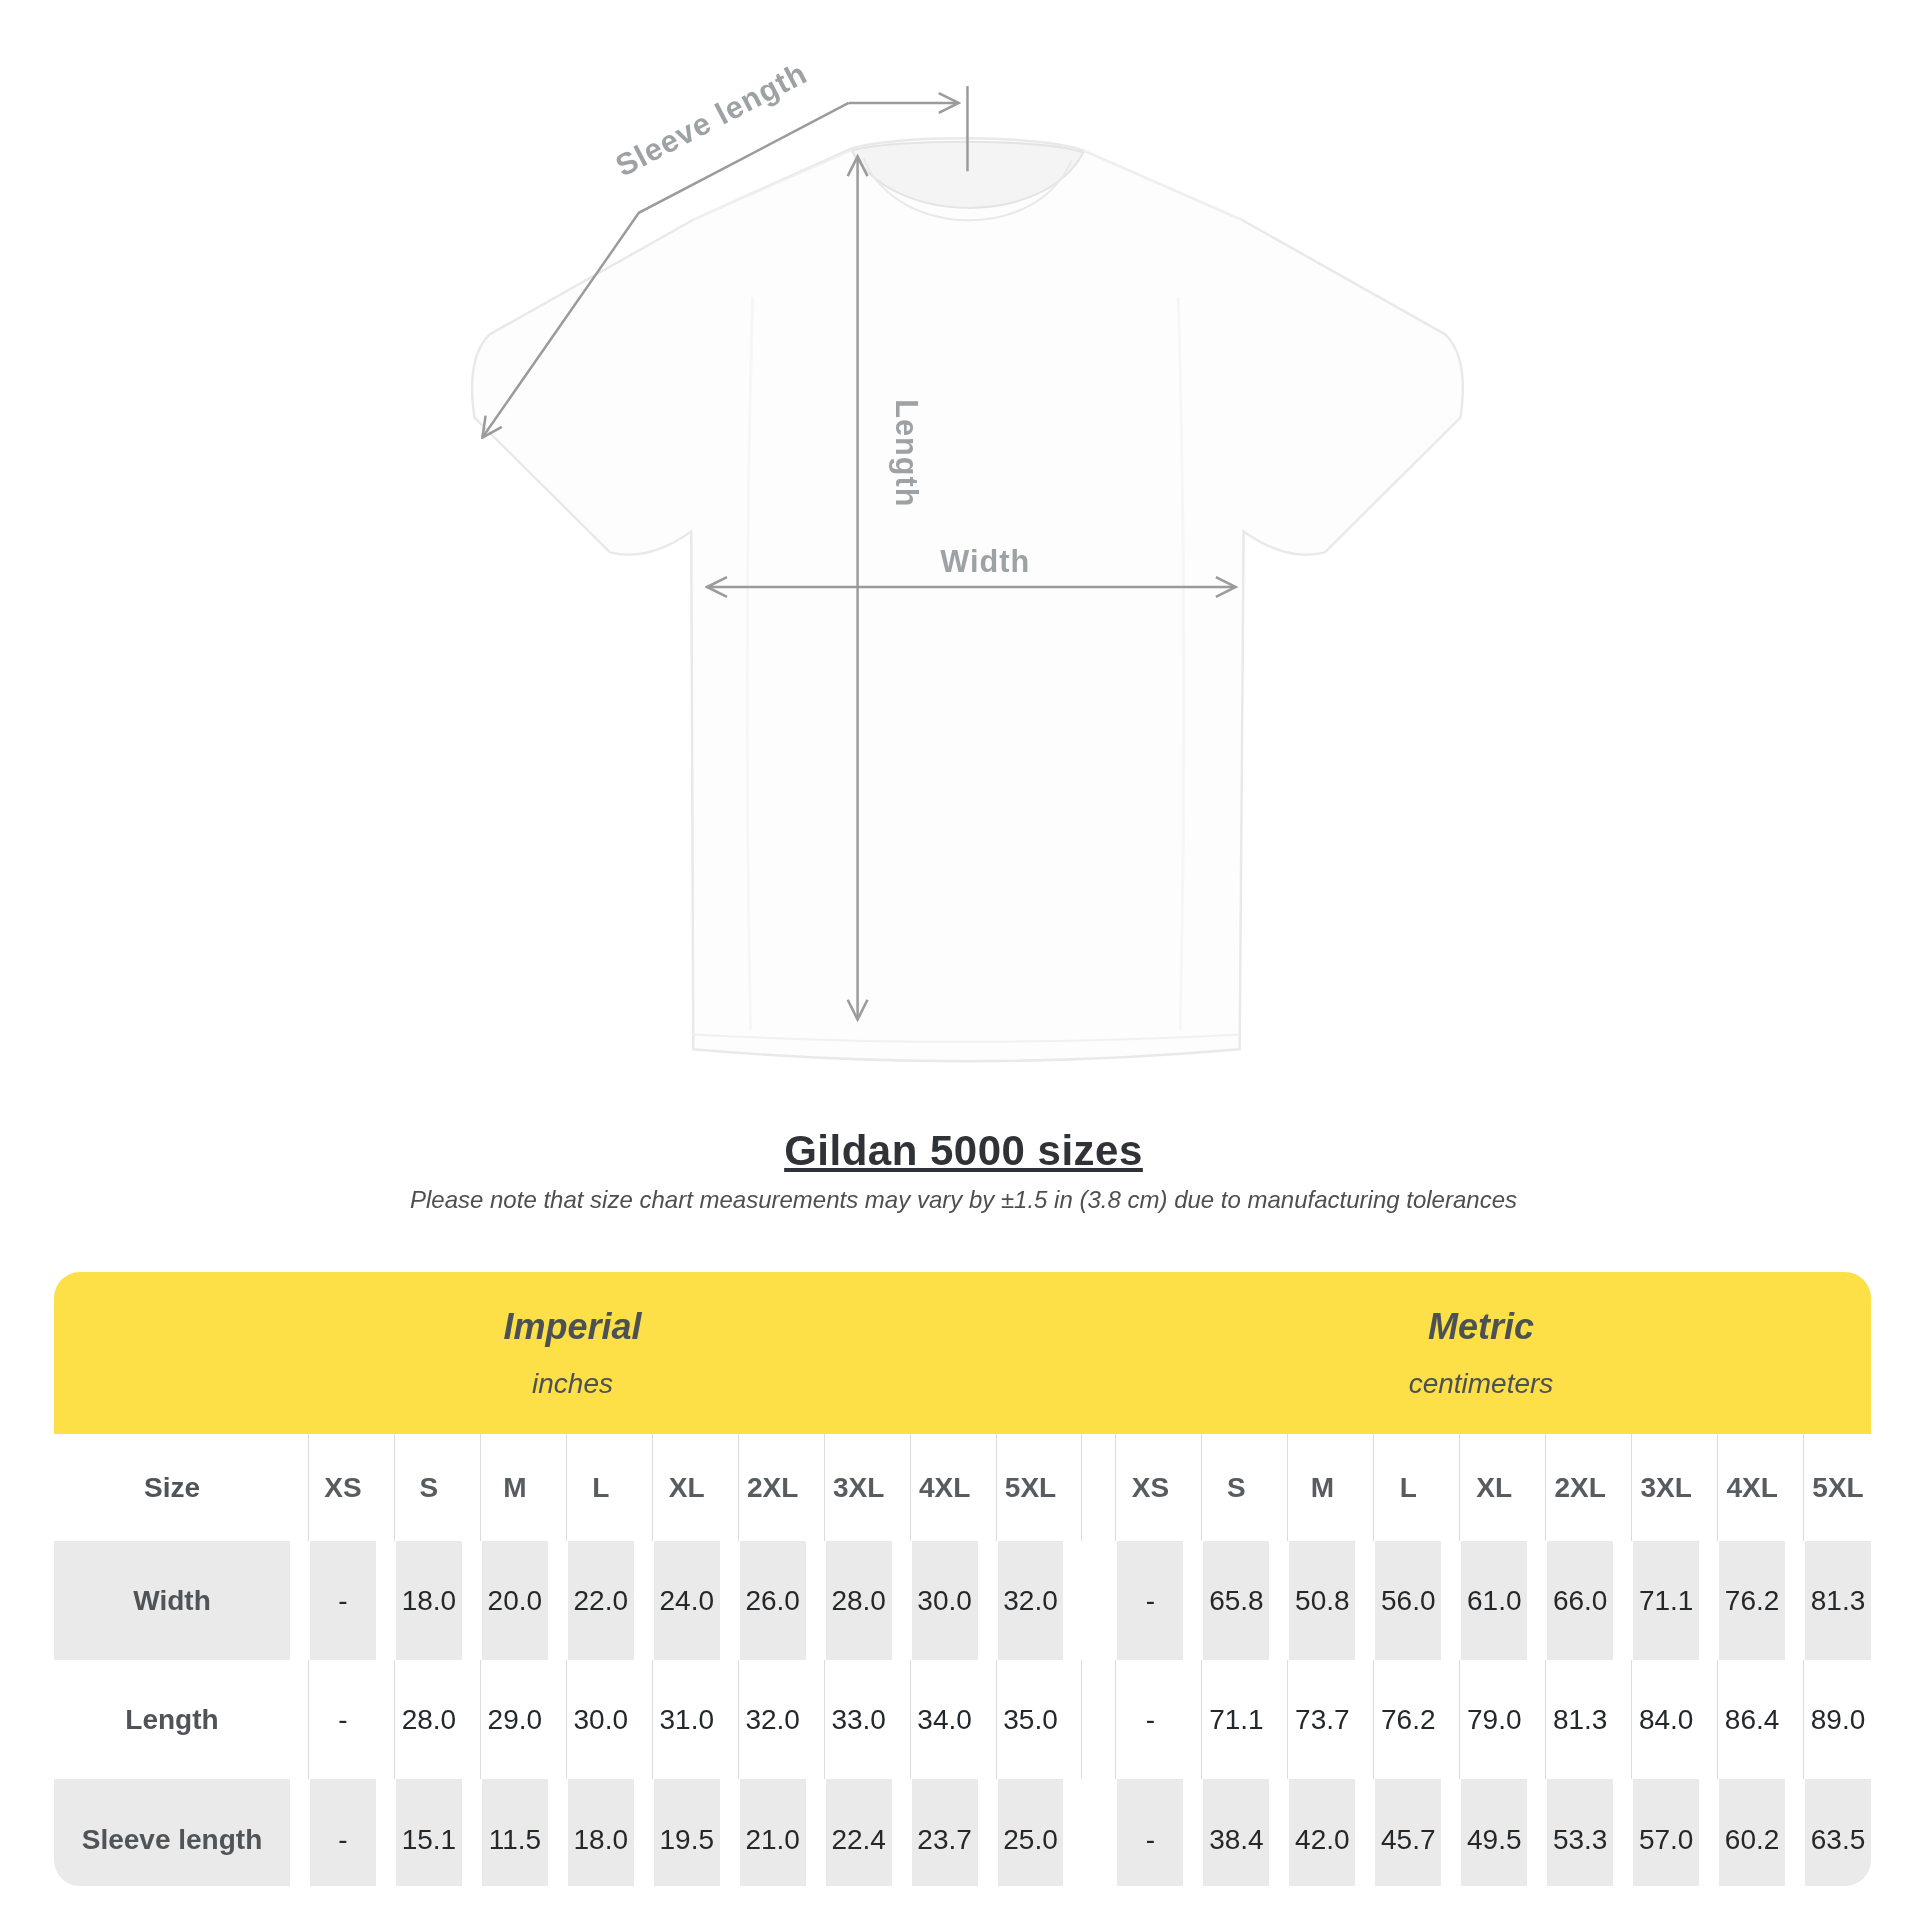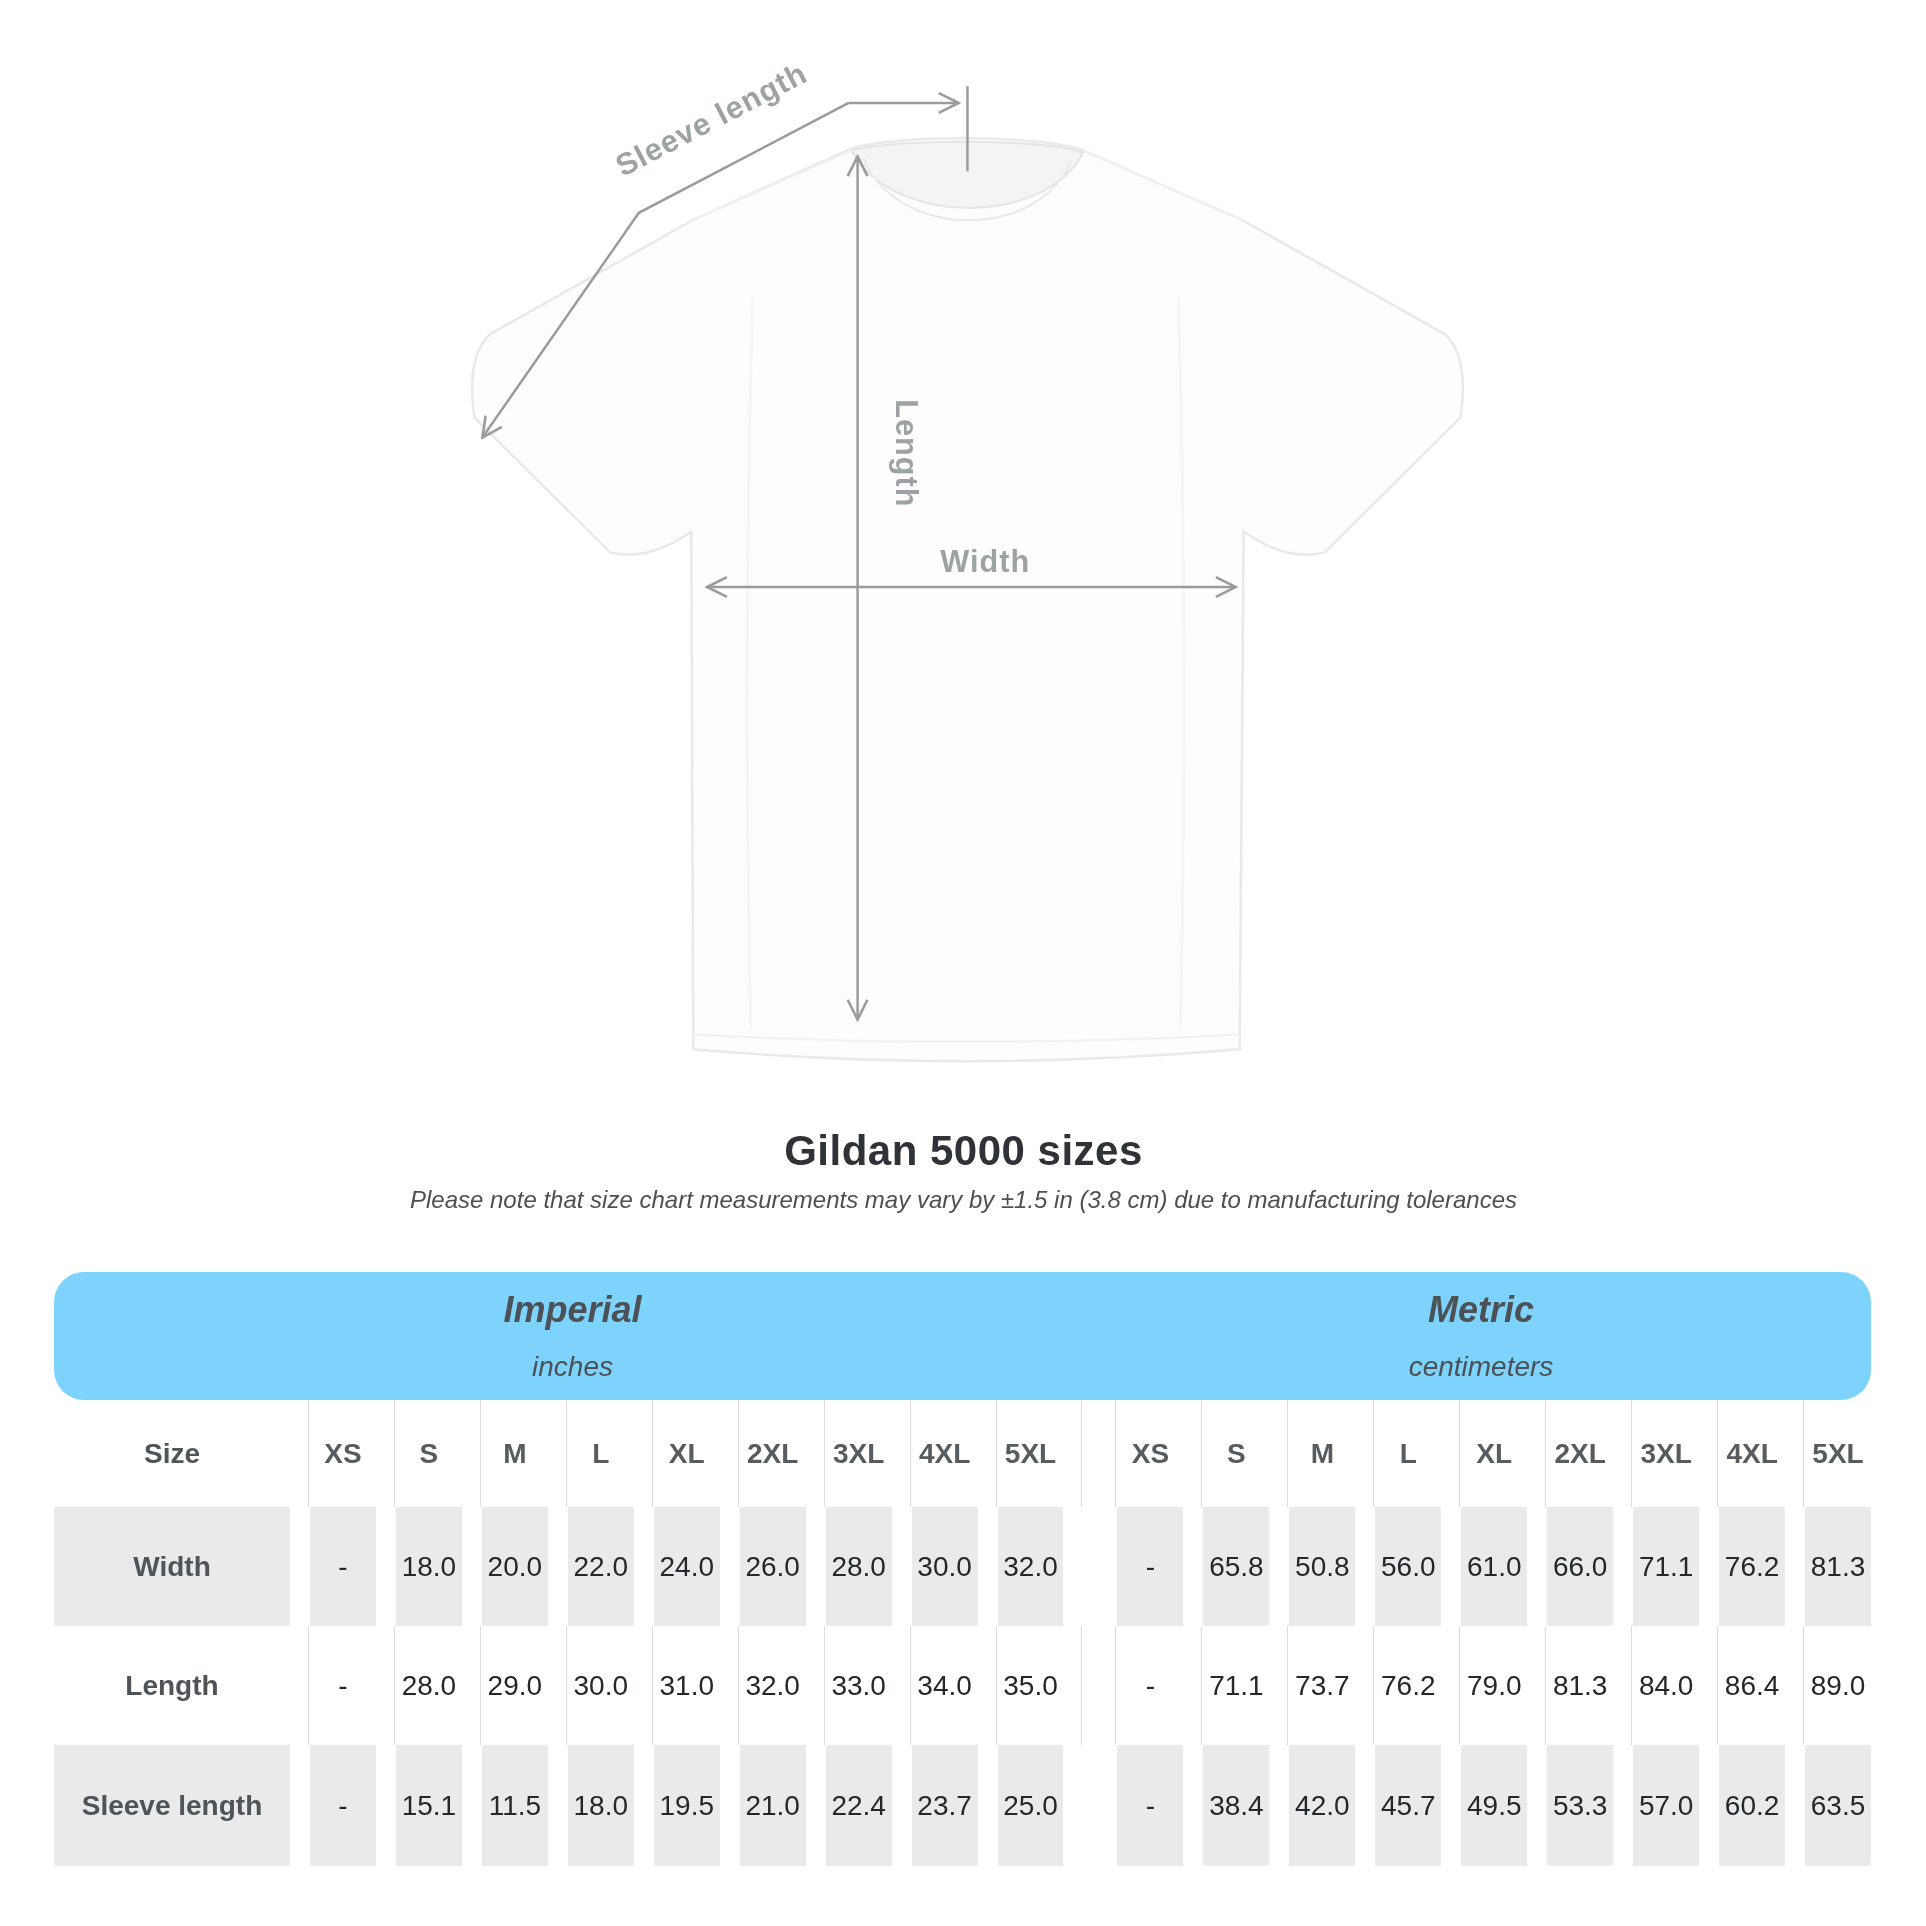--- a/index.html
+++ b/index.html
@@ -6,32 +6,32 @@
   body{
     width:1927px;height:1927px;position:relative;background:#ffffff;
     font-family:"Liberation Sans", sans-serif;overflow:hidden;
   }
   
   .diagram-wrap{position:absolute;left:0;top:0;width:1927px;height:1272px;}
   .dim-label{fill:#9da2a5;font-weight:bold;font-size:31px;letter-spacing:1px;}
   
   .title{
     position:absolute;left:0;top:1127px;width:1927px;text-align:center;
-    font-size:42px;font-weight:bold;color:#2f3337;letter-spacing:0.5px;
+    font-size:42px;font-weight:bold;color:#2f3337;letter-spacing:0.5px;text-decoration:underline;
   }
   .subtitle{
     position:absolute;left:0;top:1186px;width:1927px;text-align:center;
     font-size:24px;font-style:italic;color:#4f4f4f;
   }
   
   .size-table{
     position:absolute;left:54px;top:1272px;width:1817px;height:614px;
     border-radius:26px;overflow:hidden;background:#ffffff;
   }
-  .band{display:flex;height:128px;background:#7dd3fc;border-radius:30px;}
+  .band{display:flex;height:162px;background:#fde047;}
   .band-half{display:flex;flex-direction:column;align-items:center;justify-content:center;}
   .band-half.left{width:1037px;}
   .band-half.right{flex:1;}
   .band-name{font-size:36px;font-weight:bold;font-style:italic;color:#4b5155;}
   .band-unit{font-size:28px;font-style:italic;color:#4b5155;margin-top:20px;}
   .trow{
     display:grid;
     grid-template-columns:236px repeat(9,1fr) 14px repeat(9,1fr);
     column-gap:20px;align-items:stretch;
   }

